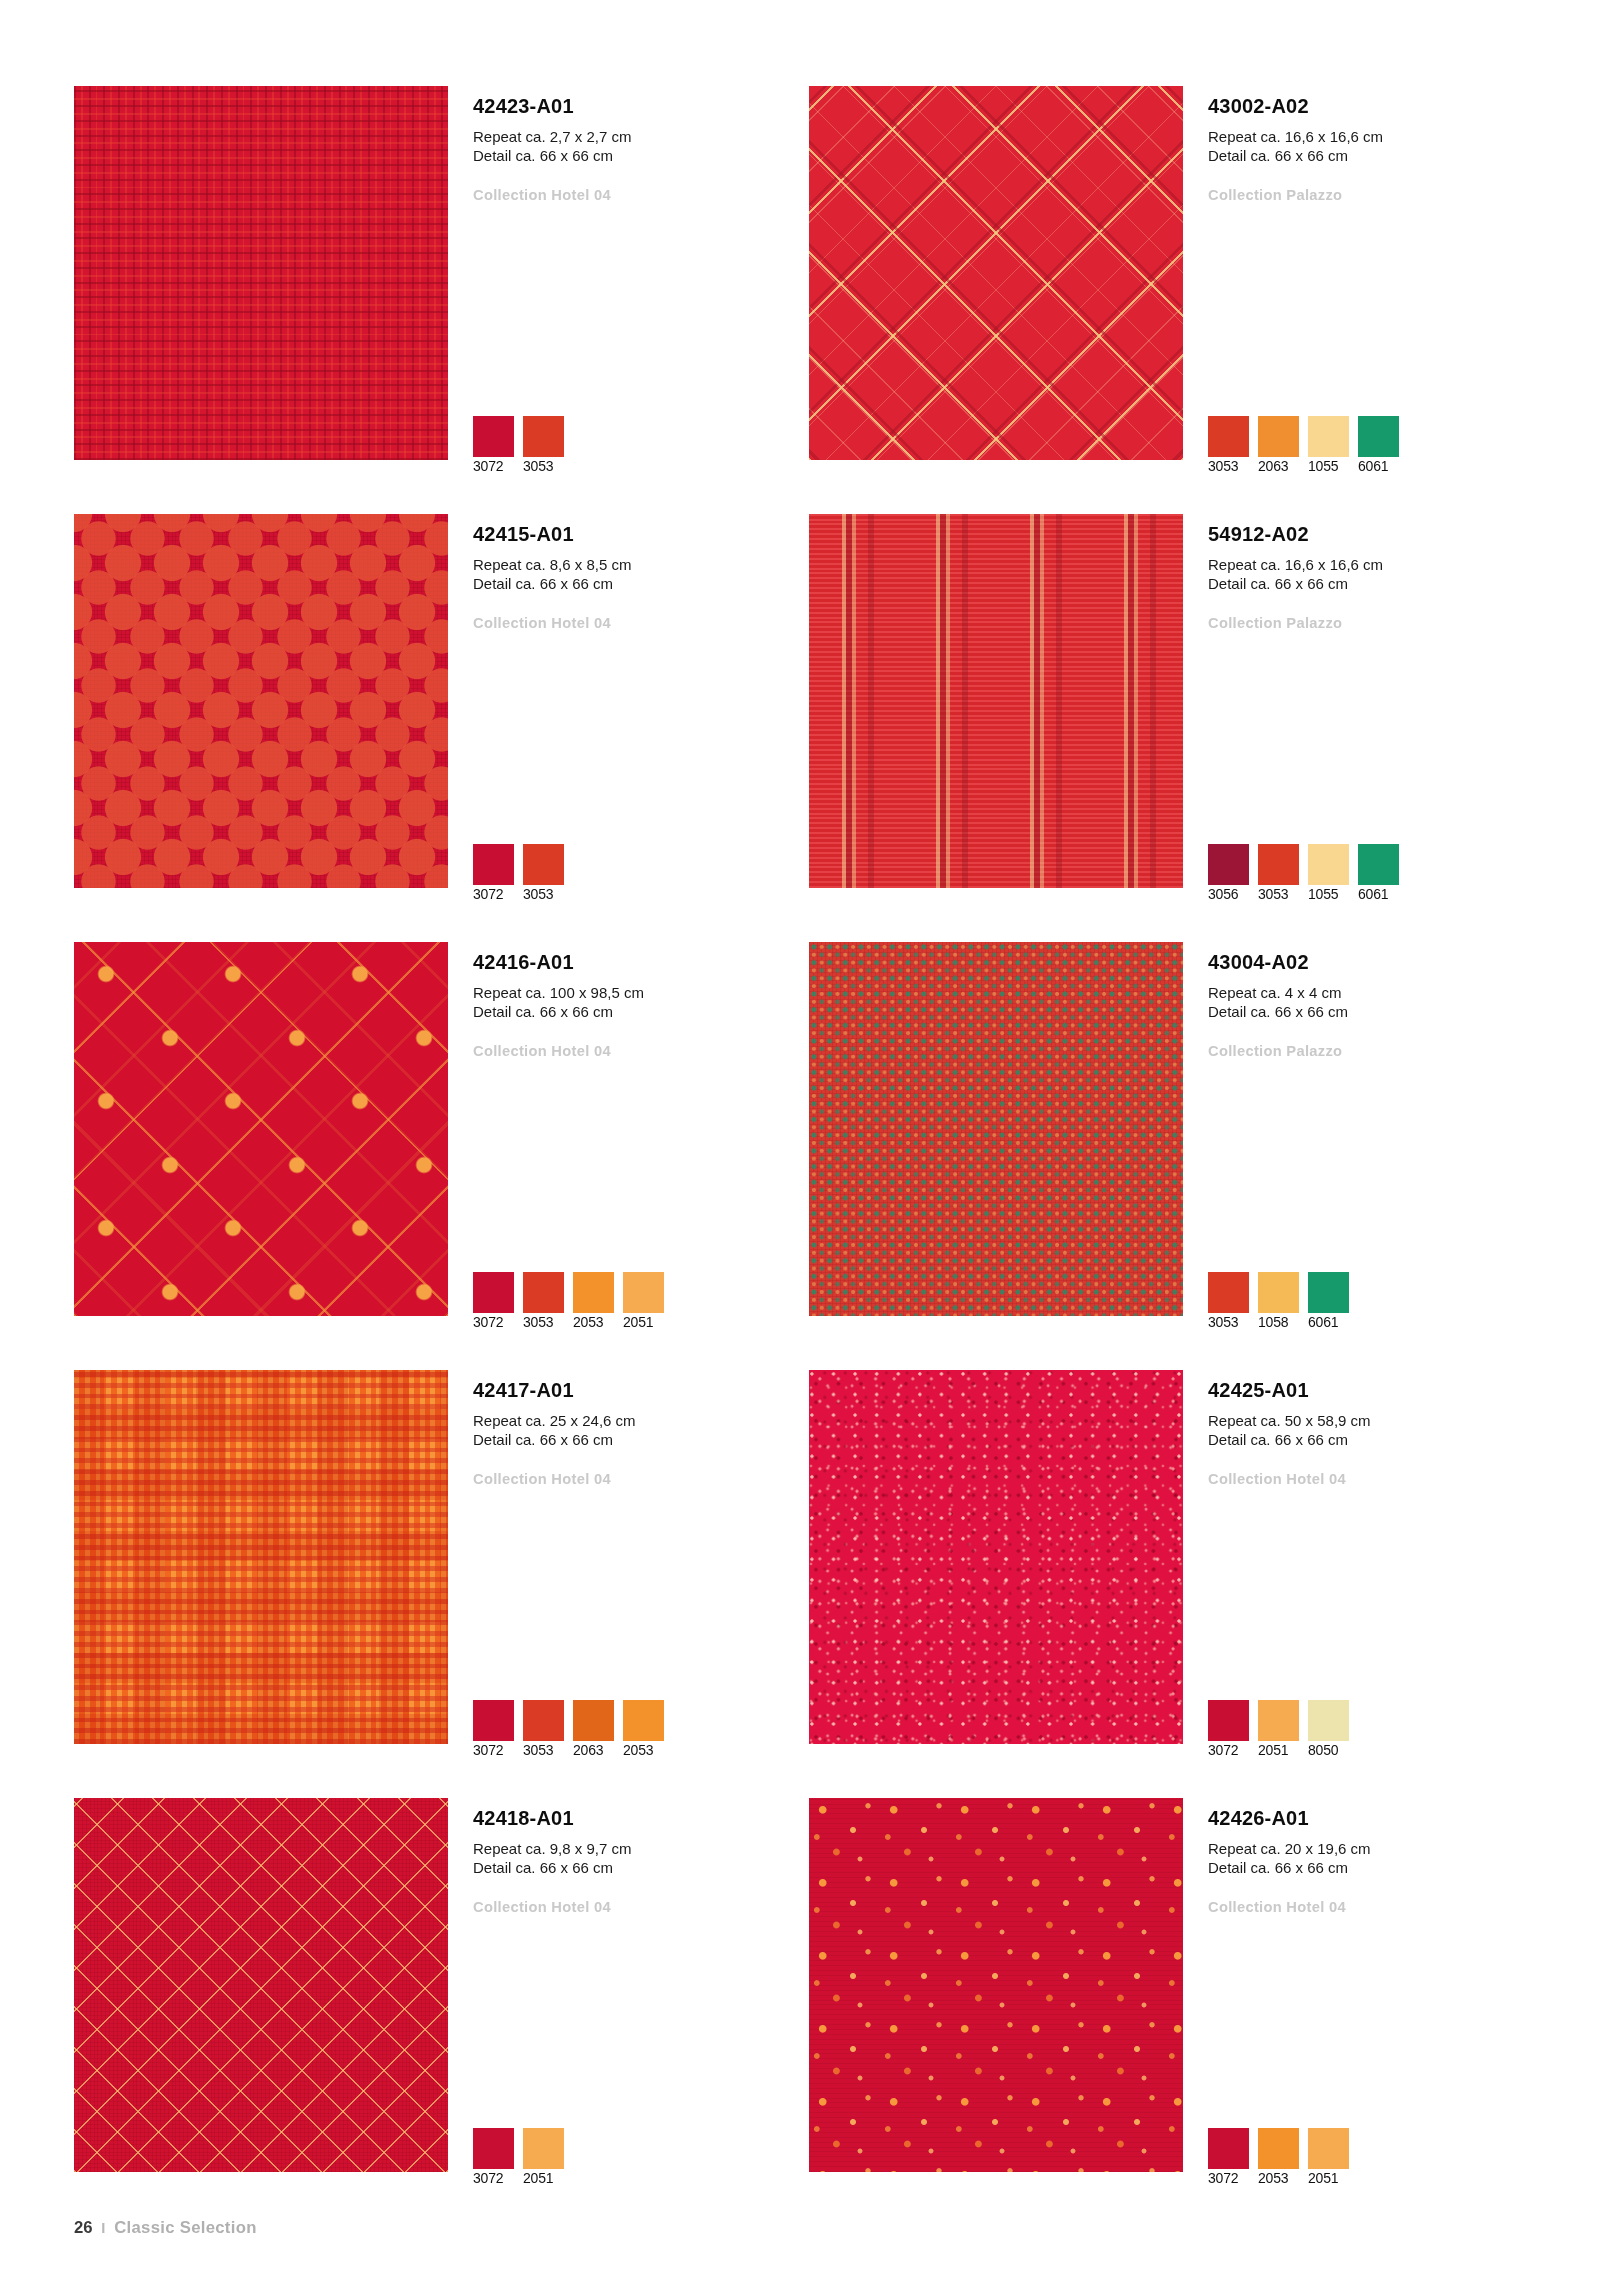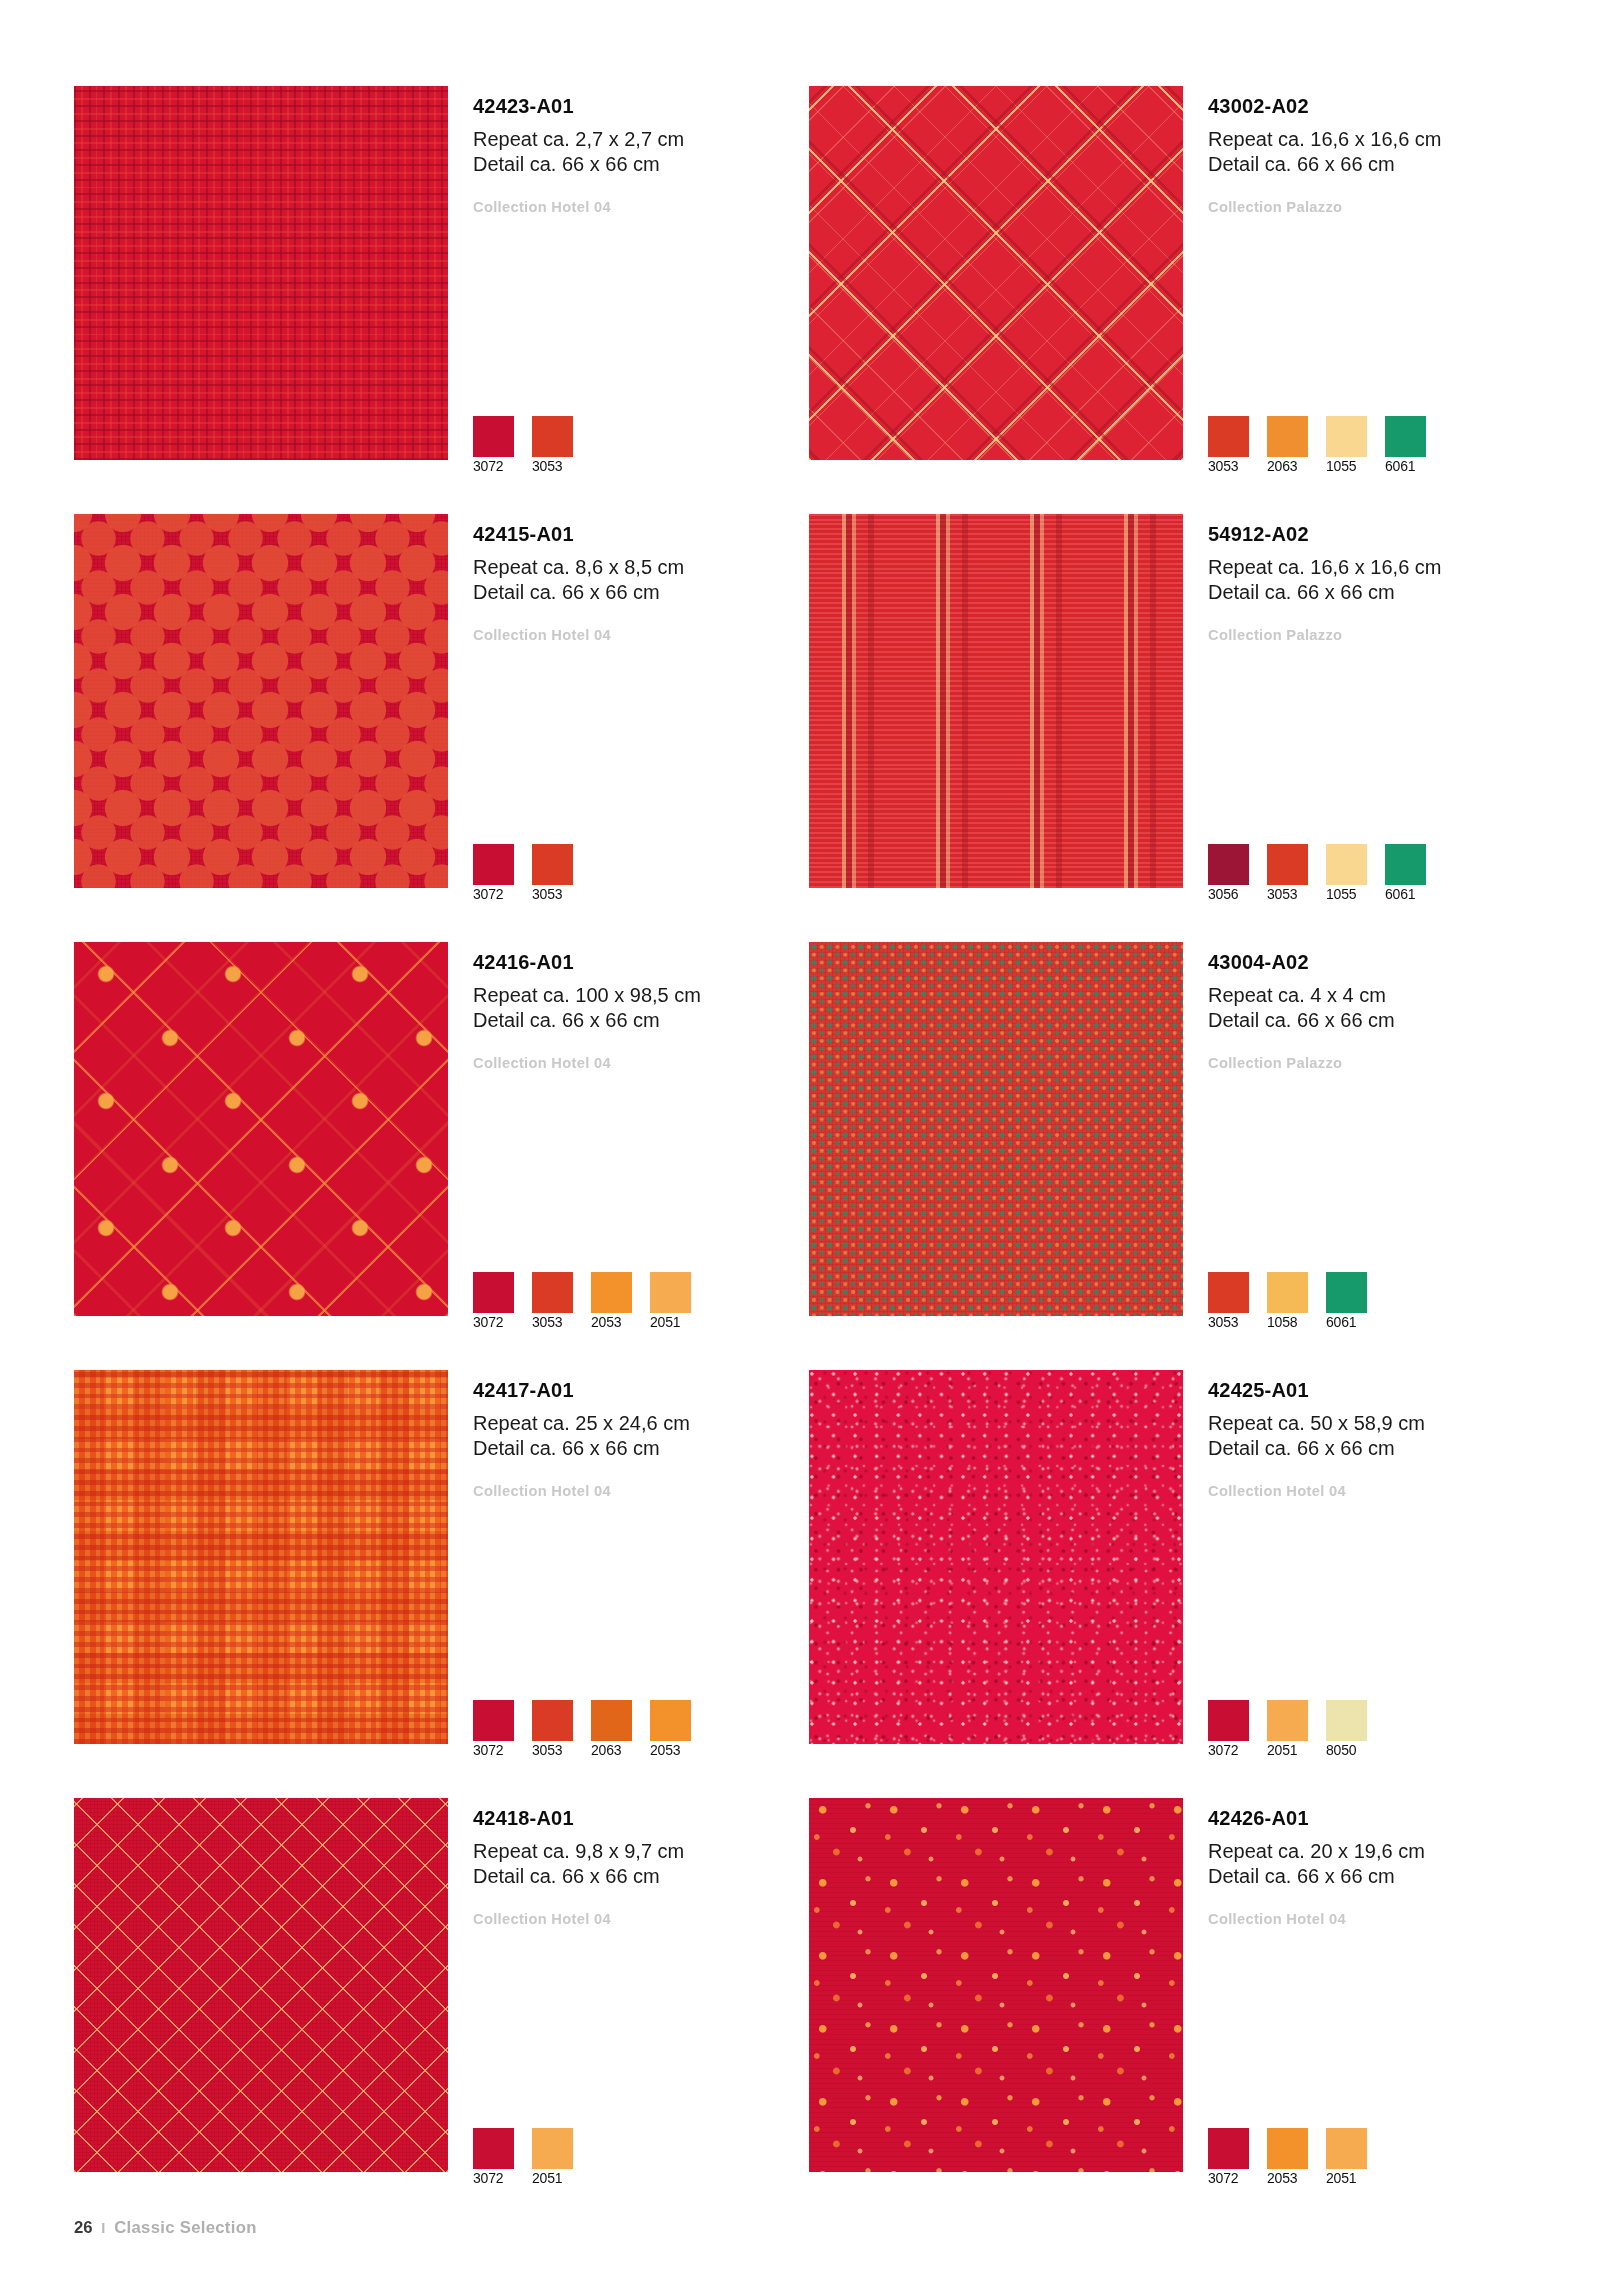--- a/index.html
+++ b/index.html
@@ -60,42 +60,42 @@
     font-size: 20px;
     font-weight: bold;
     letter-spacing: 0.2px;
     color: #0d0d0d;
     line-height: 1.2;
     margin: 0 0 8.8px 0;
     white-space: nowrap;
   }
 
   .meta {
-    font-size: 20px;
+    font-size: 15px;
     color: #1a1a1a;
     line-height: 1.28;
     margin: 0;
     white-space: nowrap;
   }
 
   .collection {
     font-size: 14.7px;
     font-weight: bold;
     color: #c9c9c9;
     margin-top: 21.6px;
     letter-spacing: 0.3px;
     white-space: nowrap;
   }
 
   .colorways {
     position: absolute;
     left: 399px;
     top: 330px;
     display: flex;
-    gap: 18px;
+    gap: 9px;
   }
 
   .colorway {
     width: 41px;
     text-align: left;
   }
 
   .chip {
     width: 41px;
     height: 41px;

